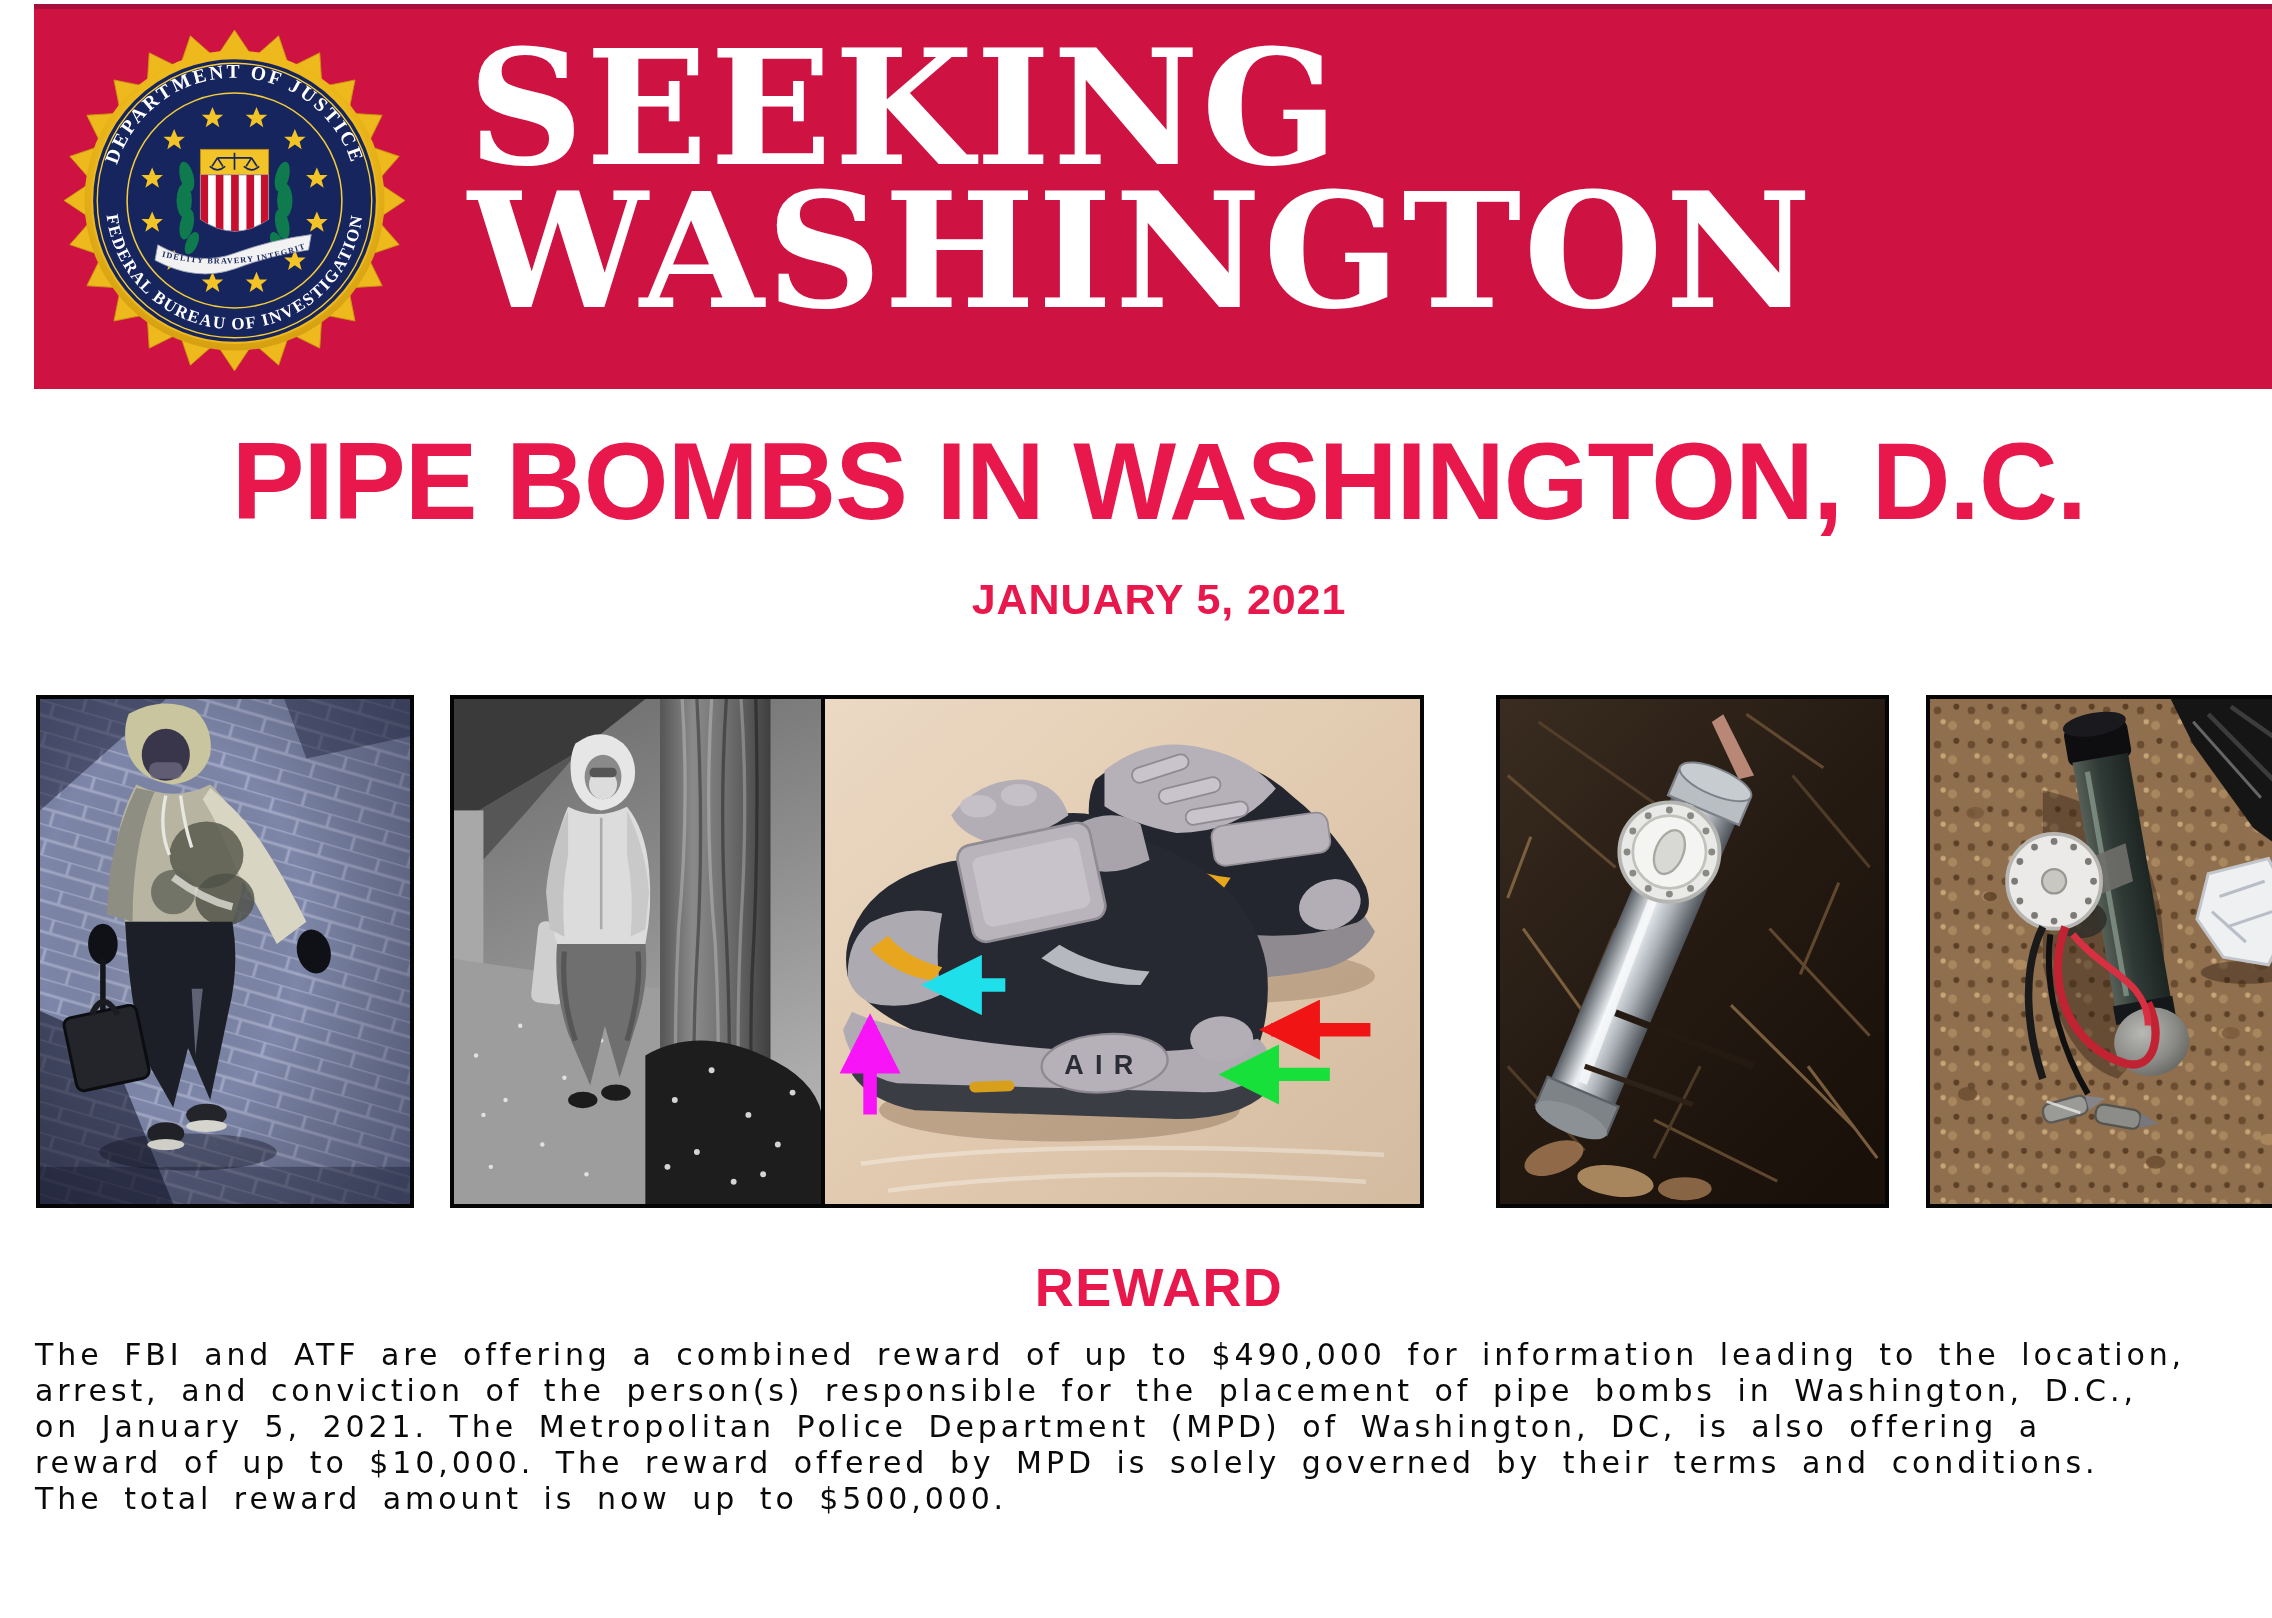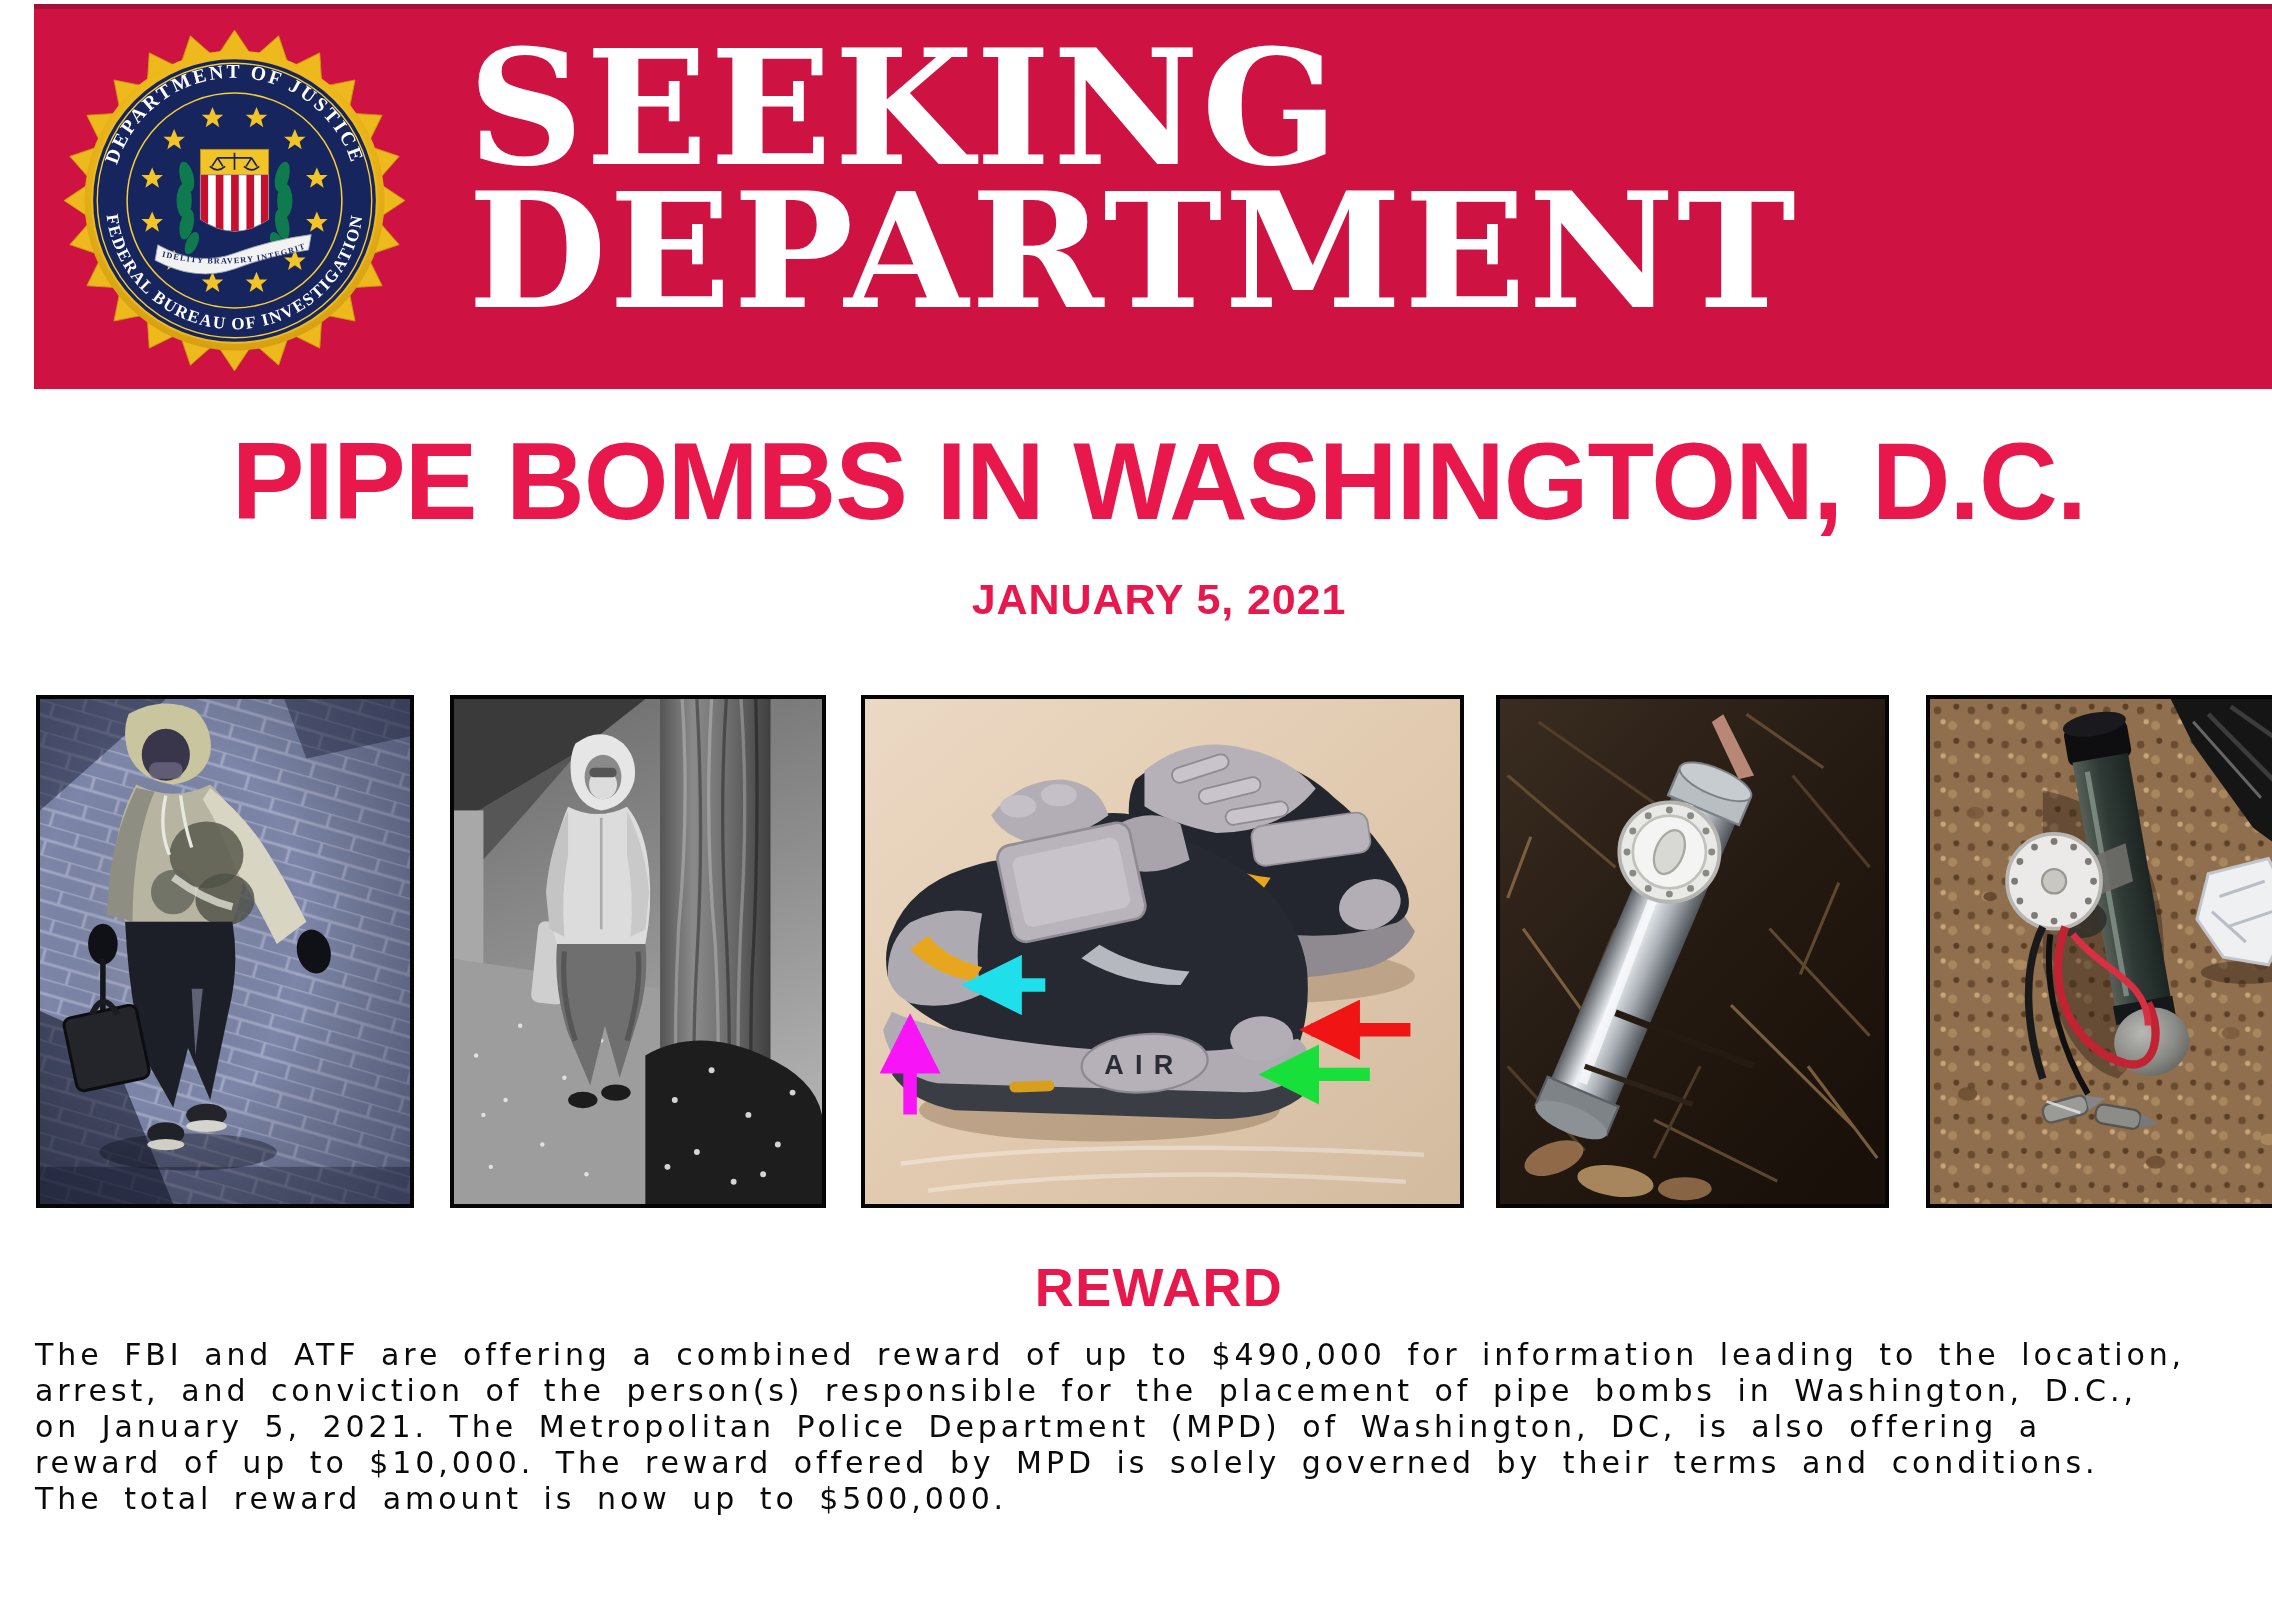--- a/index.html
+++ b/index.html
@@ -17,21 +17,21 @@
   
   .page-title{position:absolute;left:0;top:424px;width:100%;text-align:center;color:#e8184c;
               font-size:109px;font-weight:bold;letter-spacing:-0.9px;line-height:114px;white-space:nowrap;}
   .page-date{position:absolute;left:0;top:574px;width:100%;text-align:center;color:#e8184c;
              font-size:43px;font-weight:bold;letter-spacing:0.9px;line-height:50px;}
   
   .photo{position:absolute;top:695px;height:505px;border:4.5px solid #050505;background:#888;}
   .photo svg{display:block;width:100%;height:100%;}
   .ph1{left:36px;width:370px;}
   .ph2{left:450px;width:368px;}
-  .ph3{left:861px;width:595px;text-decoration:underline;}
+  .ph3{left:821px;width:595px;text-decoration:underline;}
   .ph4{left:1496px;width:385px;}
   .ph5{left:1926px;width:376px;}
   
   .reward-heading{position:absolute;left:0;top:1259px;width:100%;text-align:center;color:#e8184c;
                   font-size:54px;font-weight:bold;letter-spacing:1.4px;line-height:57px;}
   .reward-body{position:absolute;left:35px;top:1337px;width:2268px;color:#0a0a0a;
                font-family:"DejaVu Sans",sans-serif;font-size:30px;line-height:36px;
                letter-spacing:3.9px;word-spacing:8.2px;}
   .reward-line{white-space:nowrap;}
 </style>
@@ -142,21 +142,21 @@
       <g>
         <path d="M55,126 q23,13 45,5 q22,-8 45,-11 l-1.6,9 q-22,3 -43,11 q-23,8 -47,-5 Z" fill="#f2f2f2" stroke="#9aa0b5" stroke-width="0.5"></path>
         <text font-family="Liberation Serif,serif" font-size="4.8" font-weight="bold" fill="#17255f" letter-spacing="0.7">
           <textPath href="#ribbonPath" startOffset="50%" text-anchor="middle">FIDELITY BRAVERY INTEGRITY</textPath>
         </text>
       </g>
     </svg>
 
     <div class="banner-text">
       <div class="banner-line l1">SEEKING</div>
-      <div class="banner-line l2">DEPARTMENT</div>
+      <div class="banner-line l2">WASHINGTON</div>
     </div>
   </div>
 
   <div class="page-title">PIPE BOMBS IN WASHINGTON, D.C.</div>
   <div class="page-date">JANUARY 5, 2021</div>
 
   <div class="photo ph1">
     <svg viewBox="0 0 100 136" preserveAspectRatio="none">
       <defs>
         <pattern id="pbrick" width="16" height="8" patternUnits="userSpaceOnUse" patternTransform="rotate(16)">

